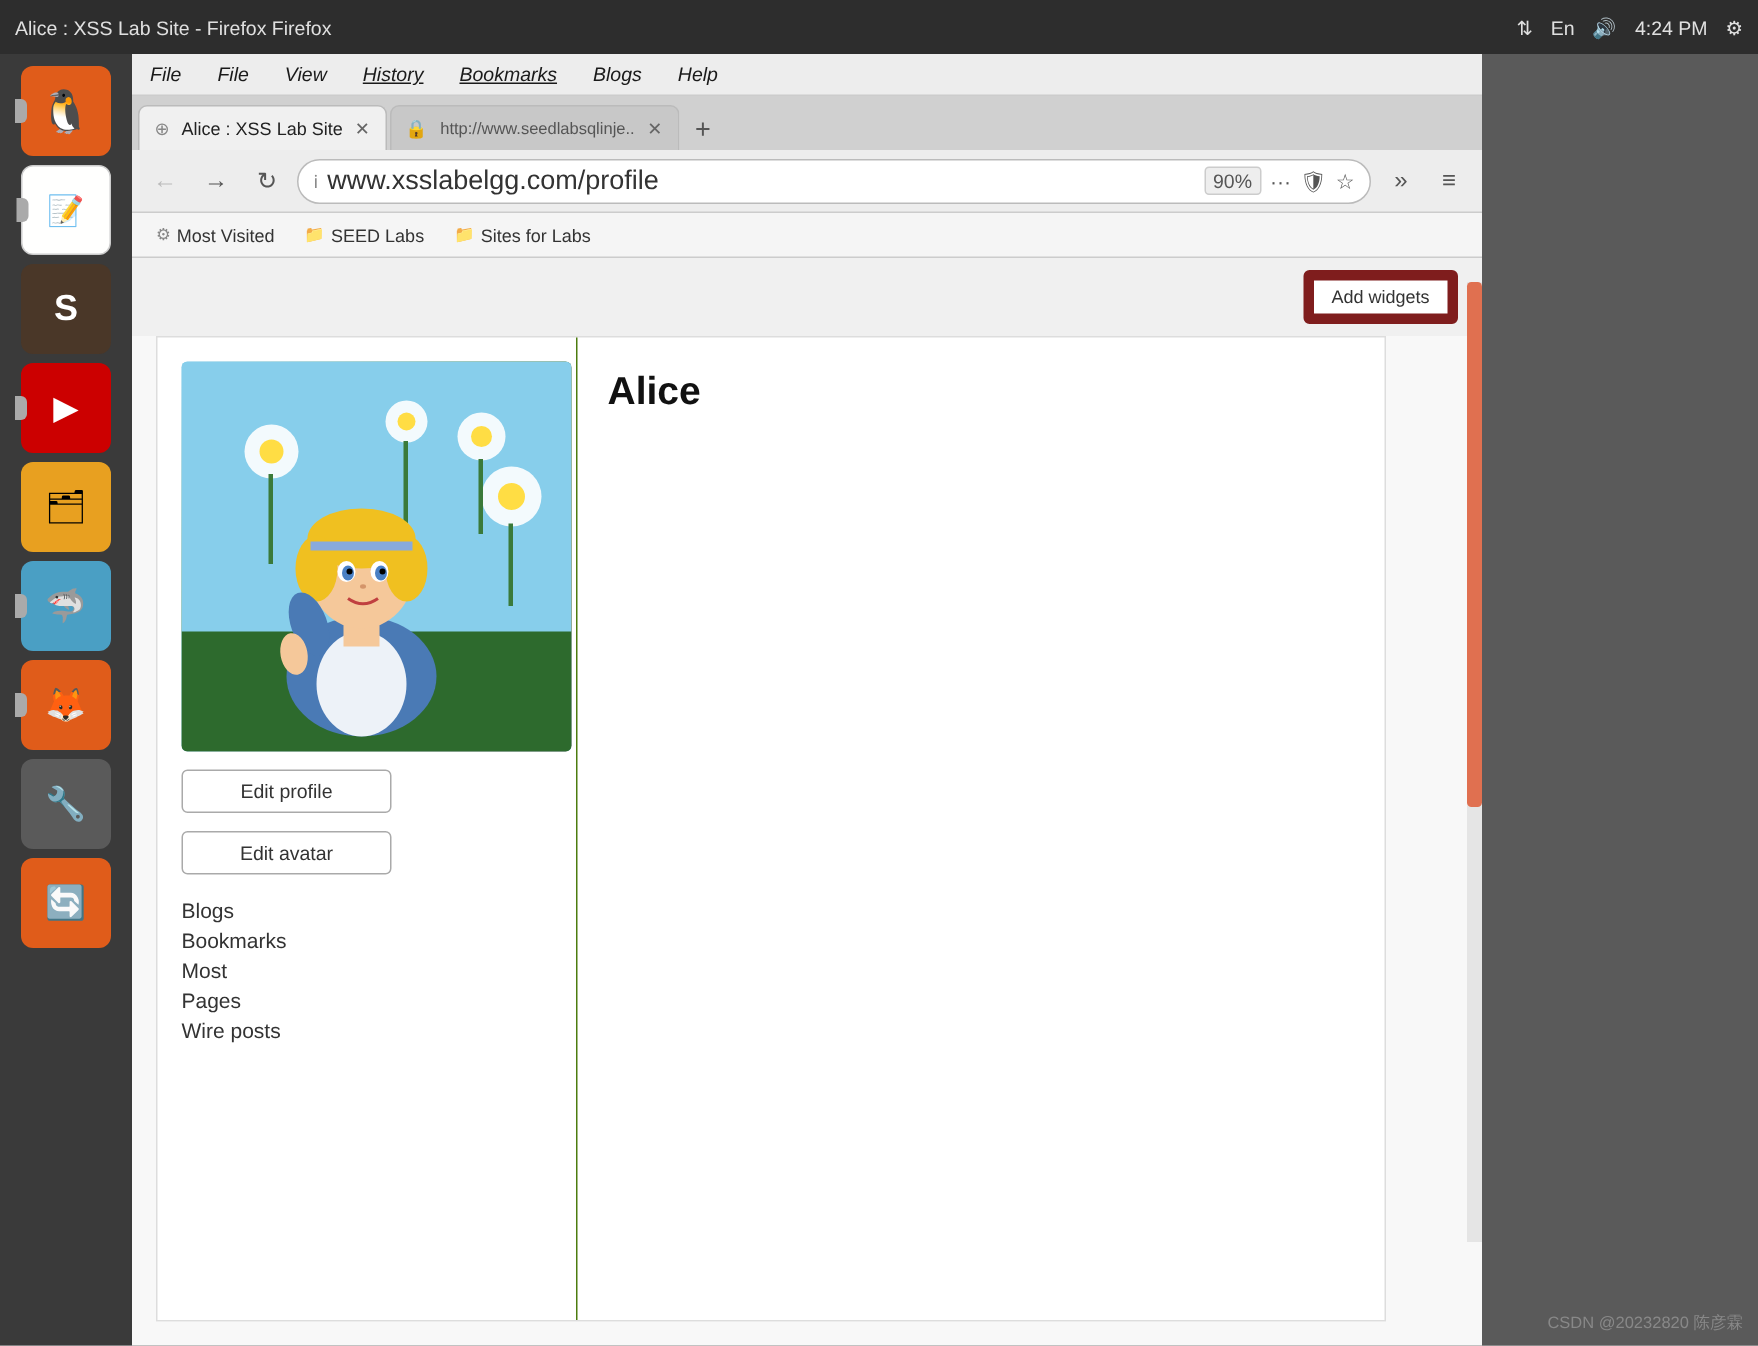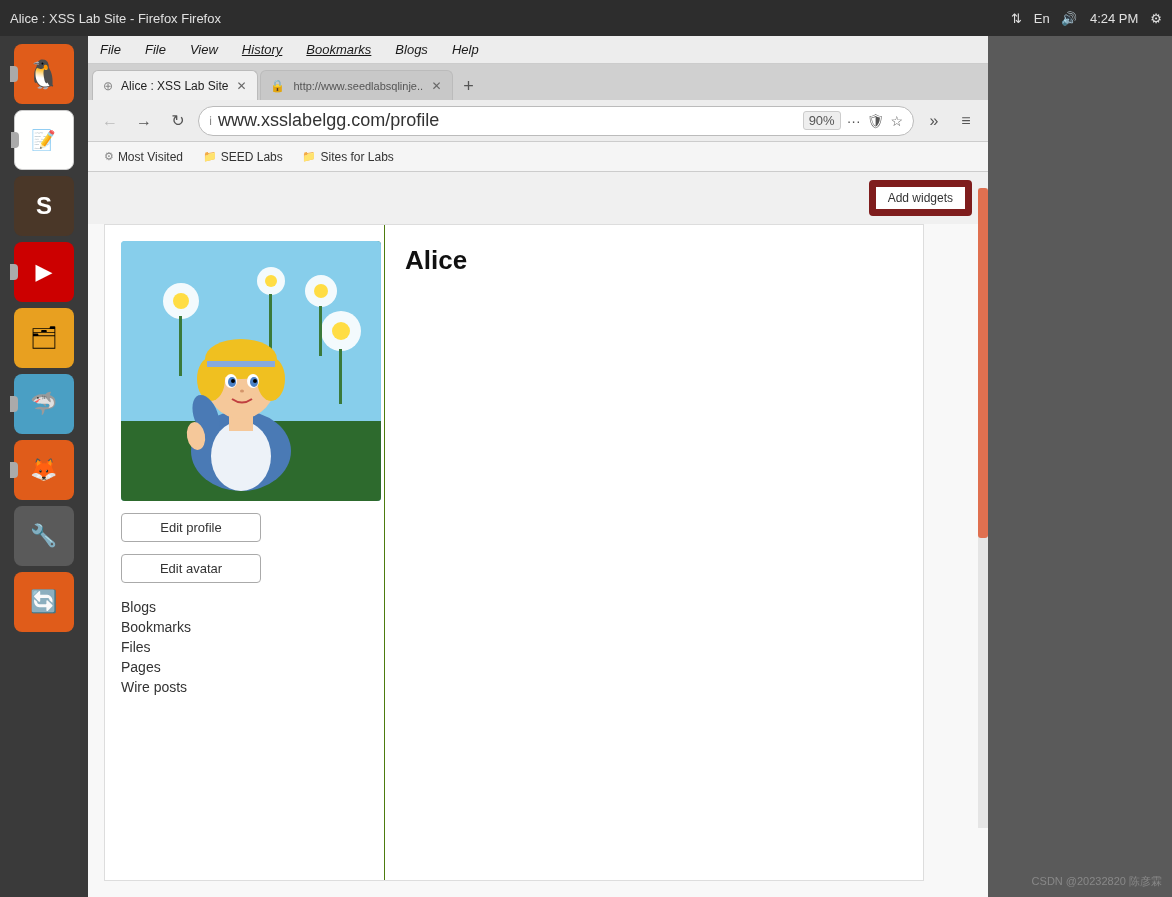--- a/index.html
+++ b/index.html
@@ -560,21 +560,21 @@
               <ellipse cx="75" cy="195" rx="9" ry="14" fill="#f5c89a" transform="rotate(-10, 75, 195)"></ellipse>
             </svg>
           </div>
 
           <button class="btn-edit-profile">Edit profile</button>
           <button class="btn-edit-avatar">Edit avatar</button>
 
           <div class="profile-links">
             <a class="profile-link">Blogs</a>
             <a class="profile-link">Bookmarks</a>
-            <a class="profile-link">Files</a>
+            <a class="profile-link">Most</a>
             <a class="profile-link">Pages</a>
             <a class="profile-link">Wire posts</a>
           </div>
         </div>
 
         <div class="profile-right">
           <div class="profile-name">Alice</div>
         </div>
       </div>
     </div>

